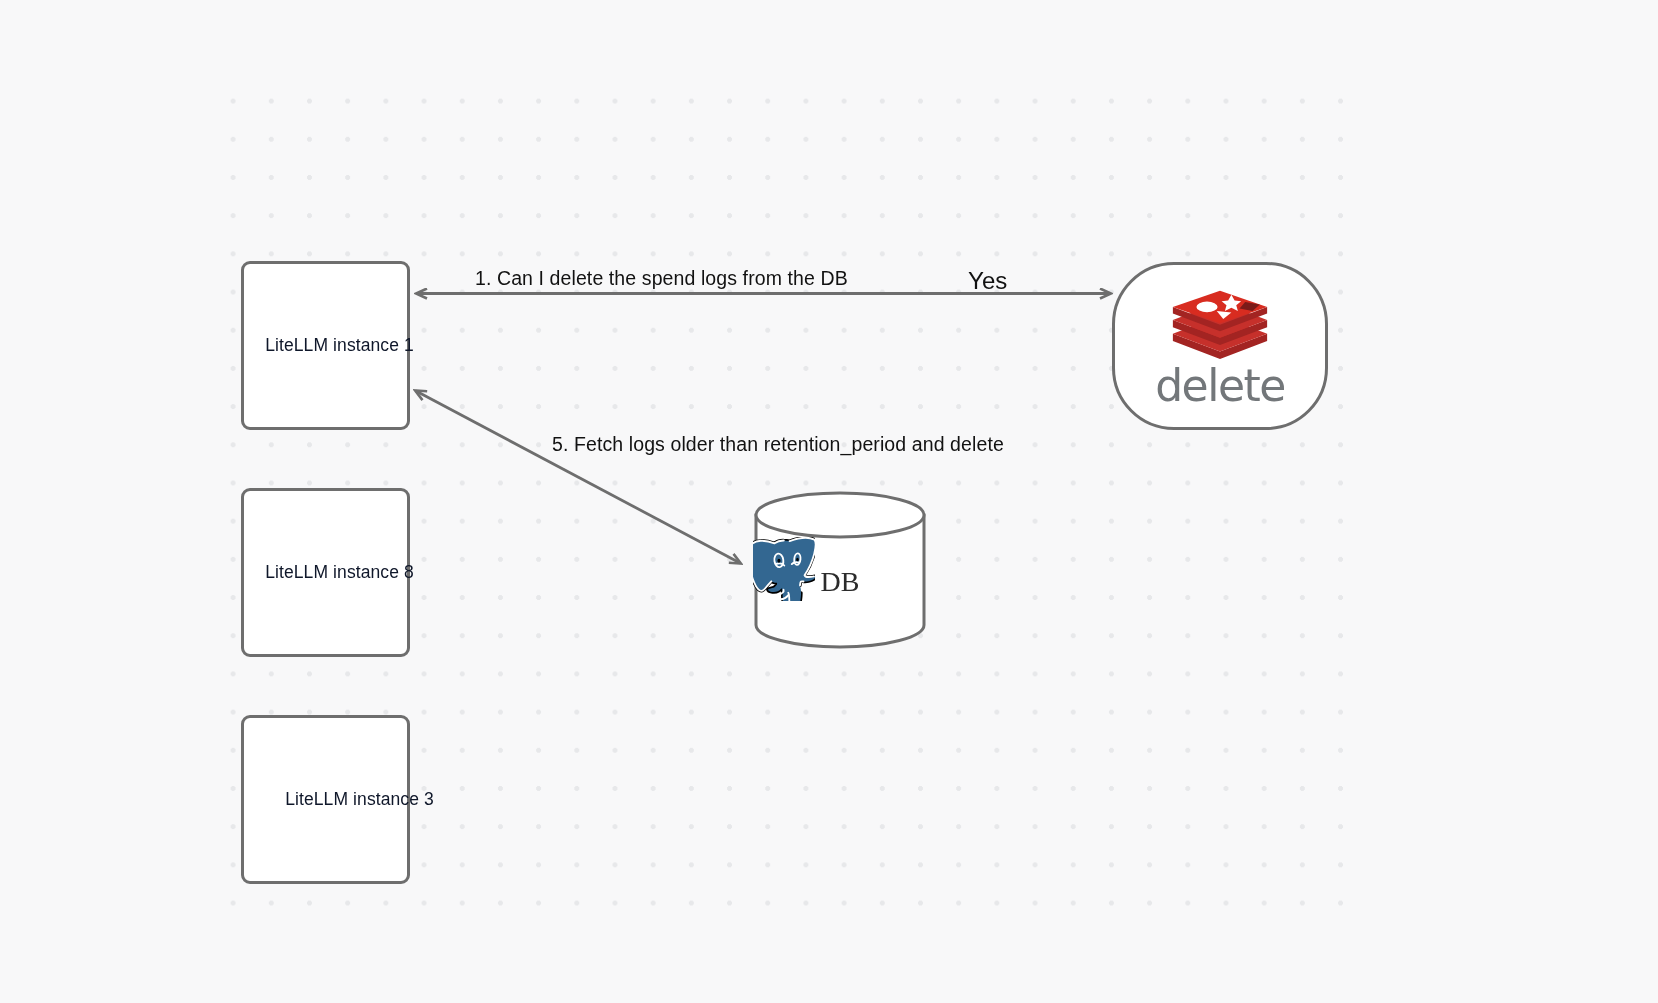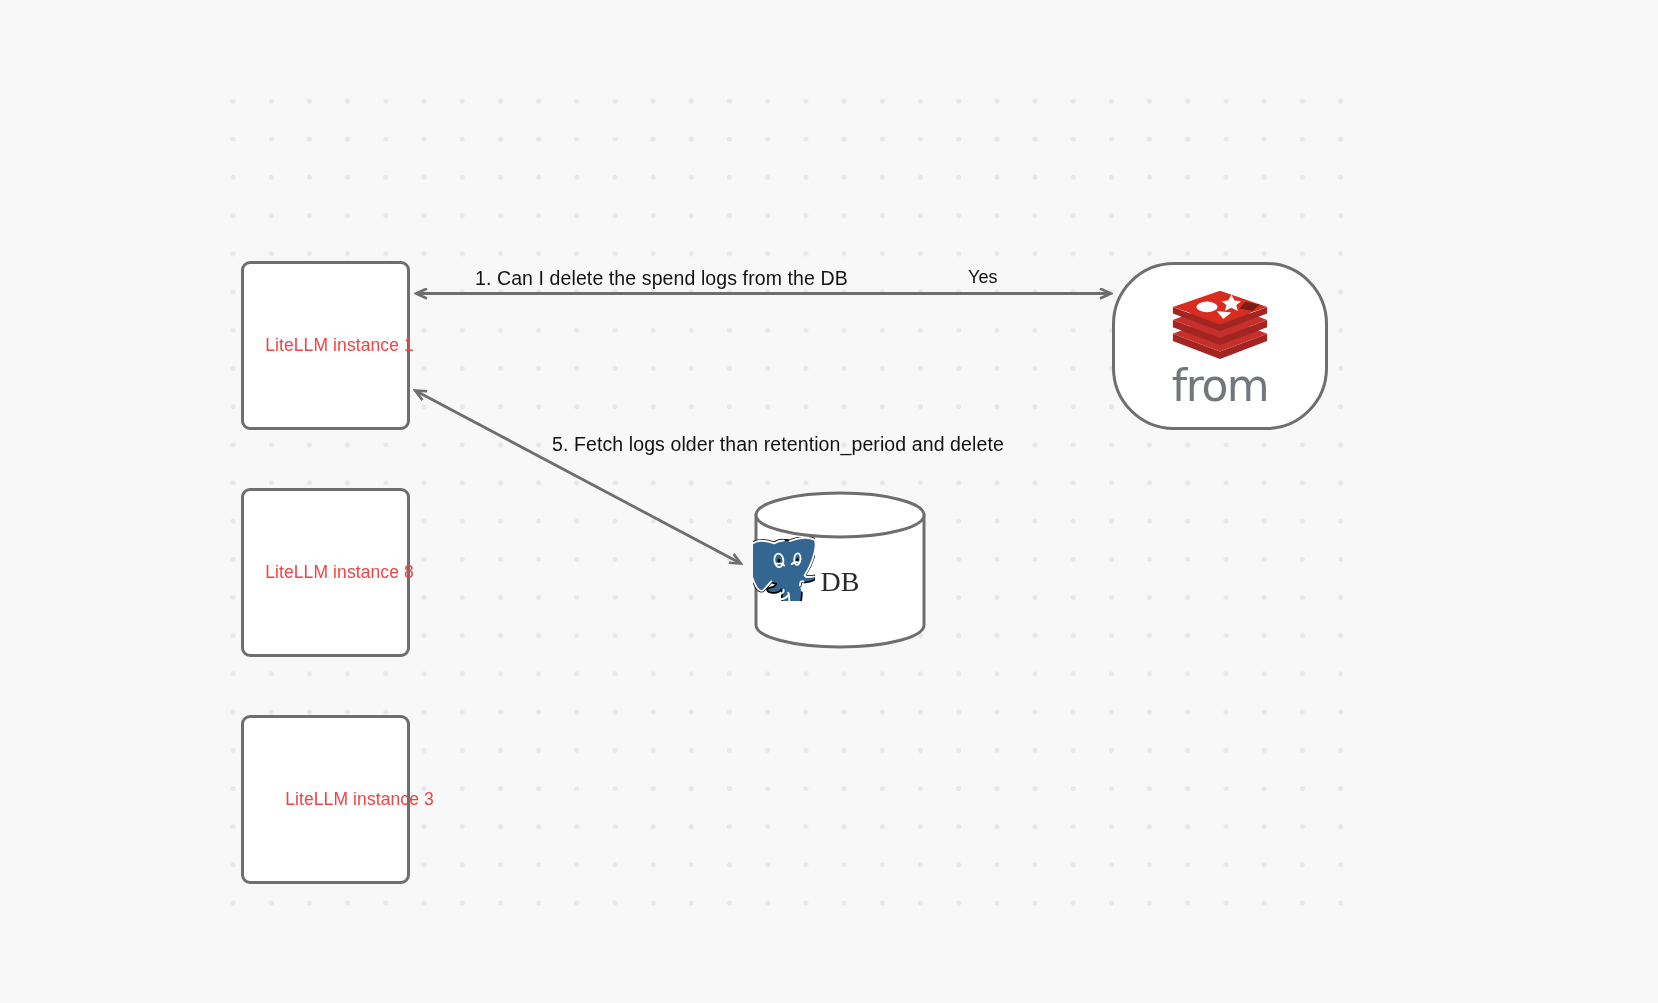--- a/index.html
+++ b/index.html
@@ -41,21 +41,21 @@
     border: 3px solid #6e6e6e;
   }
   .instance-box {
     border-radius: 9px;
     display: flex;
     align-items: center;
     justify-content: center;
   }
   .instance-label {
     font-size: 17.5px;
-    color: #ef4444;
+    color: #0f172a;
     font-family: "Liberation Sans", sans-serif;
     letter-spacing: 0.1px;
     white-space: nowrap;
     margin-left: 28px;
   }
 
   #node-instance-1 { left: 241px; top: 261px; width: 169px; height: 169px; }
   #node-instance-2 { left: 241px; top: 488px; width: 169px; height: 169px; }
   #node-instance-3 { left: 241px; top: 715px; width: 169px; height: 169px; padding-left: 40px; }
 
@@ -139,21 +139,21 @@
   }
   #label-step-1 {
     left: 475px;
     top: 267px;
     font-size: 19.5px;
     letter-spacing: 0.1px;
   }
   #label-yes {
     left: 968px;
     top: 267px;
-    font-size: 18px;
+    font-size: 24px;
     letter-spacing: 0.1px;
   }
   #label-step-2 {
     left: 552px;
     top: 433px;
     font-size: 19.5px;
     letter-spacing: 0.1px;
   }
 </style>
 </head>
@@ -205,21 +205,21 @@
         <path d="M6 38 L64 16 L122 38 L64 60 Z" fill="#c6302b"></path>
 
         <path d="M64 52 L6 30 L6 22 L64 44 L122 22 L122 30 Z" fill="#a32422"></path>
         <path d="M6 22 L64 2 L122 22 L64 42 Z" fill="#d82c20"></path>
 
         <ellipse cx="48" cy="22" rx="13" ry="6.5" fill="#ffffff"></ellipse>
         <path d="M78 7 L82 14 L90 15 L84 20 L86 27 L78 23 L70 27 L72 20 L66 15 L74 14 Z" fill="#ffffff"></path>
         <path d="M60 27 L78 29 L68 37 Z" fill="#ffffff"></path>
         <path d="M95 16 L113 19 L104 27 L88 24 Z" fill="#7a1b19"></path>
       </svg>
-      <span class="redis-word">from</span>
+      <span class="redis-word">delete</span>
     </div>
   </div>
 
   <div id="node-db">
     <svg width="174" height="158" viewBox="0 0 174 158" xmlns="http://www.w3.org/2000/svg">
       <path d="M3 24 L3 134 A84 22 0 0 0 171 134 L171 24 Z" fill="#ffffff" stroke="#6e6e6e" stroke-width="3"></path>
       <ellipse cx="87" cy="24" rx="84" ry="22" fill="#ffffff" stroke="#6e6e6e" stroke-width="3"></ellipse>
     </svg>
     <div class="db-content">
       <svg class="pg-mark" viewBox="0 0 64 66" xmlns="http://www.w3.org/2000/svg">

